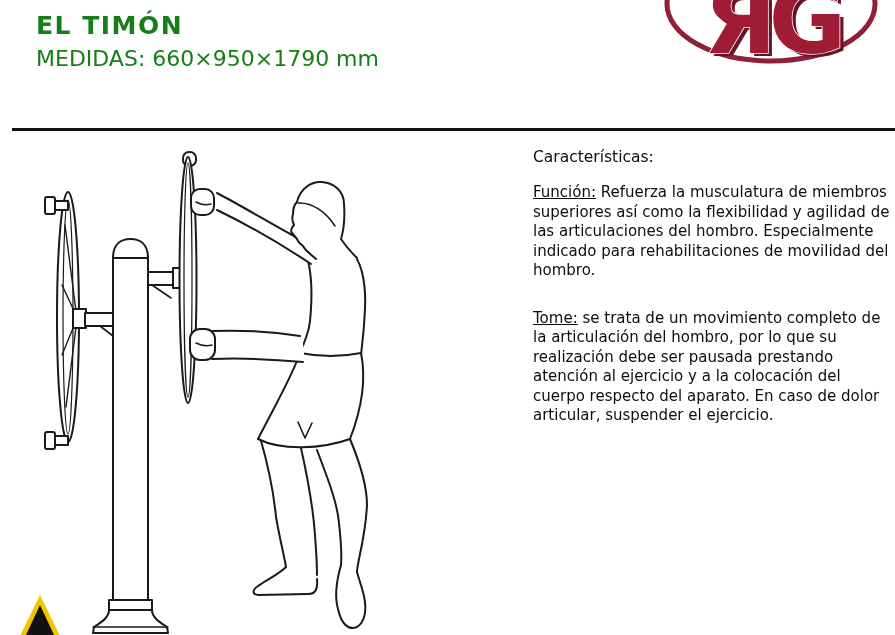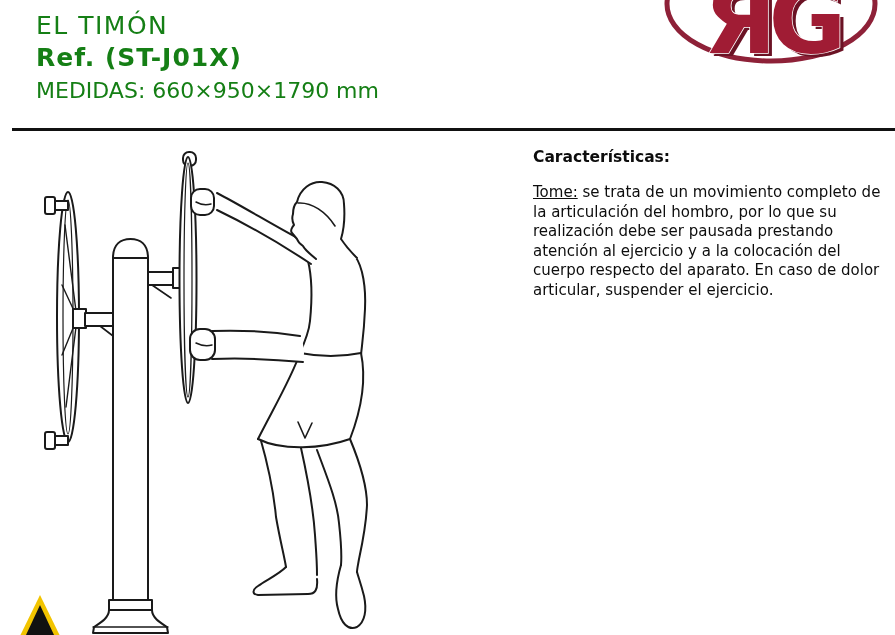--- a/index.html
+++ b/index.html
@@ -3,40 +3,39 @@
 <meta charset="utf-8">
 <style>
   html,body{margin:0;padding:0;}
   body{
     width:895px;height:635px;position:relative;overflow:hidden;
     background:#ffffff;
     font-family:"DejaVu Sans", sans-serif;
   }
   
   .title-block{position:absolute;left:36px;top:10px;color:#157F15;}
-  .title-line1{font-size:25px;font-weight:normal;letter-spacing:1.5px;line-height:32px;}
+  .title-line1{font-size:25px;font-weight:bold;letter-spacing:1.5px;line-height:32px;}
   .title-line2{font-size:25px;font-weight:bold;letter-spacing:1px;line-height:32px;}
   .title-line3{font-size:22px;font-weight:normal;letter-spacing:0;line-height:33px;}
   .logo-wrap{position:absolute;right:12px;top:0;width:222px;height:70px;}
   .divider{position:absolute;left:12px;top:128px;width:883px;height:3px;background:#111;}
   
   .illu{position:absolute;left:20px;top:145px;width:480px;height:490px;}
   
   .specs{position:absolute;left:533px;top:147px;width:361px;color:#0d0d0d;}
-  .specs-heading{font-size:15.5px;font-weight:bold;margin:0 16px 16px 0;line-height:20px;}
+  .specs-heading{font-size:15.5px;font-weight:normal;margin:0 16px 16px 0;line-height:20px;}
   .specs p{font-size:15px;line-height:19.5px;margin:0 0 28px 0;}
   .specs p:last-child{margin-bottom:0;}
   .lbl{text-decoration:underline;}
 </style>
 </head>
 <body>
 
 <div class="title-block">
   <div class="title-line1">EL TIMÓN</div>
-  <div class="title-line2">Ref. (ST-J01X)</div>
   <div class="title-line3">MEDIDAS: 660×950×1790 mm</div>
 </div>
 
 <div class="logo-wrap">
   <svg width="222" height="70" viewBox="0 0 222 70">
     <ellipse cx="110" cy="4" rx="104" ry="57" fill="none" stroke="#8E2138" stroke-width="5"></ellipse>
     <text x="114" y="56" text-anchor="middle" font-size="95" font-weight="bold" font-family="DejaVu Sans, sans-serif" letter-spacing="-8" fill="#6B1224">ЯG</text>
     <text x="110" y="53" text-anchor="middle" font-size="95" font-weight="bold" font-family="DejaVu Sans, sans-serif" letter-spacing="-8" fill="#A01C34" stroke="#ffffff" stroke-width="1.5" paint-order="stroke">ЯG</text>
   </svg>
 </div>
@@ -128,17 +127,18 @@
 
   <g>
     <path d="M20,450 L-1,493 L41,493 Z" fill="#F2C400" stroke="none"></path>
     <path d="M20,460 L6,490 L34,490 Z" fill="#111" stroke="none"></path>
   </g>
 </svg>
 
 <div class="specs">
   <div class="specs-heading">Características:</div>
 
+  <p><span class="lbl">Función:</span> <span>Refuerza la musculatura de miembros superiores así como la flexibilidad y agilidad de las articulaciones del hombro. Especialmente indicado para rehabilitaciones de movilidad del hombro.</span></p>
 
 
 
   <p><span class="lbl">Tome:</span> <span>se trata de un movimiento completo de la articulación del hombro, por lo que su realización debe ser pausada prestando atención al ejercicio y a la colocación del cuerpo respecto del aparato. En caso de dolor articular, suspender el ejercicio.</span></p>
 </div>
 
 </body></html>

